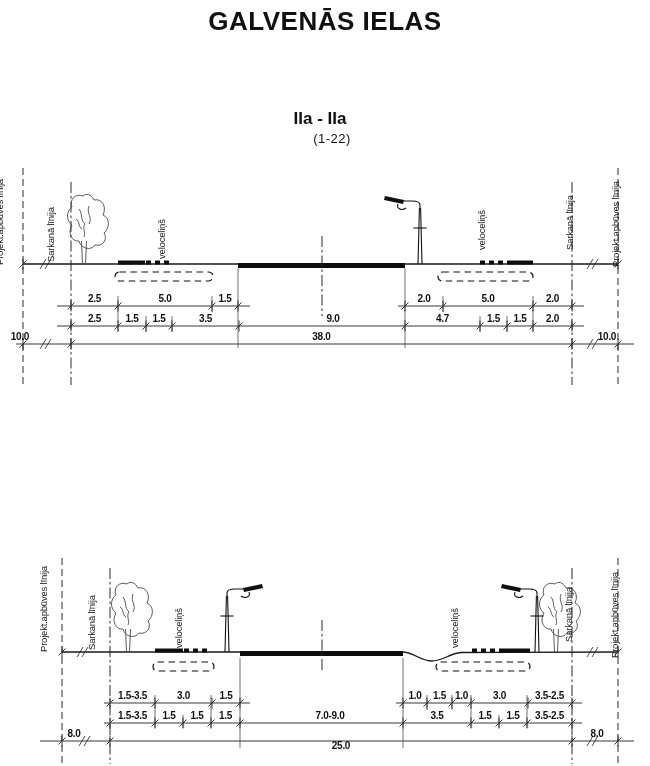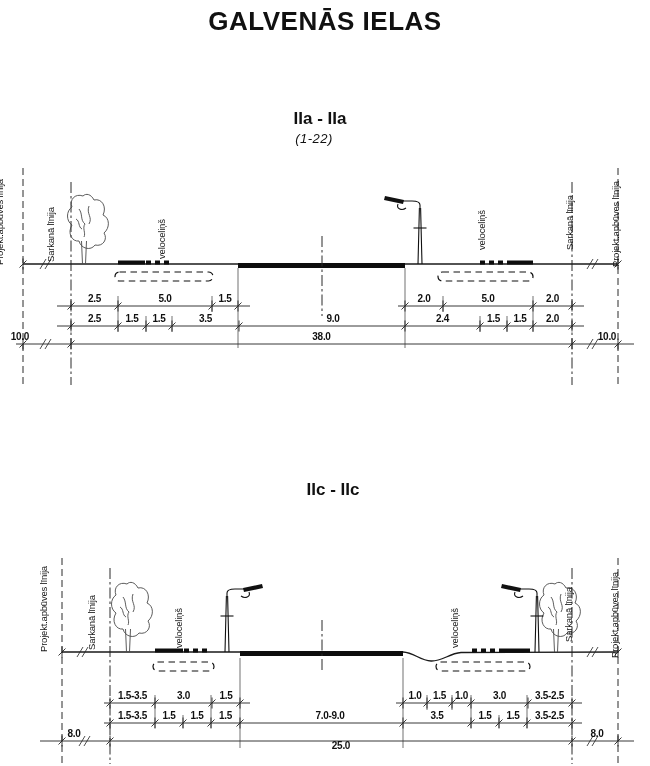--- a/index.html
+++ b/index.html
@@ -35,22 +35,21 @@
   .lamp    { stroke:#111; stroke-width:1.1; fill:none; }
   .lamphead{ fill:#111; stroke:none; }
 </style>
 </head>
 <body>
 
 <div class="sheet">
 
   <div class="title sec-title" style="left:220px; top:109px;">IIa - IIa</div>
   <div class="title main-title">GALVENĀS IELAS</div>
-  <div class="title sec-sub" style="left:214px; top:131px;font-style:italic;">(1-22)</div>
-  <div class="title sec-title" style="left:233px; top:480px;">IIc - IIc</div>
+  <div class="title sec-sub" style="left:232px; top:131px;">(1-22)</div>
 
   <svg width="650" height="230" viewBox="0 160 650 230" style="top:160px">
     <defs>
       <g id="tick" class="dimline">
         <line y1="-5.5" y2="5.5"></line>
         <line x1="-3.5" y1="3.5" x2="3.5" y2="-3.5"></line>
       </g>
       <g id="brk" class="thin">
         <path d="M-5,5 L1,-5 M0,5 L6,-5"></path>
       </g>
@@ -168,21 +167,21 @@
   <span class="dim" style="left:212px; top:293px; width:26px;">1.5</span>
   <span class="dim" style="left:405px; top:293px; width:38px;">2.0</span>
   <span class="dim" style="left:443px; top:293px; width:90px;">5.0</span>
   <span class="dim" style="left:533px; top:293px; width:39px;">2.0</span>
 
   <span class="dim" style="left:71px;  top:313px; width:47px;">2.5</span>
   <span class="dim" style="left:118px; top:313px; width:28px;">1.5</span>
   <span class="dim" style="left:146px; top:313px; width:26px;">1.5</span>
   <span class="dim" style="left:172px; top:313px; width:67px;">3.5</span>
   <span class="dim" style="left:239px; top:313px; width:188px;">9.0</span>
-  <span class="dim" style="left:405px; top:313px; width:75px;">2.4</span>
+  <span class="dim" style="left:405px; top:313px; width:75px;">4.7</span>
   <span class="dim" style="left:480px; top:313px; width:27px;">1.5</span>
   <span class="dim" style="left:507px; top:313px; width:26px;">1.5</span>
   <span class="dim" style="left:533px; top:313px; width:39px;">2.0</span>
 
   <span class="dim" style="left:0px;   top:331px; width:40px;">10.0</span>
   <span class="dim" style="left:71px;  top:331px; width:501px;">38.0</span>
   <span class="dim" style="left:585px; top:331px; width:44px;">10.0</span>
 
   <svg width="650" height="226" viewBox="0 540 650 226" style="top:540px">
     <g>

